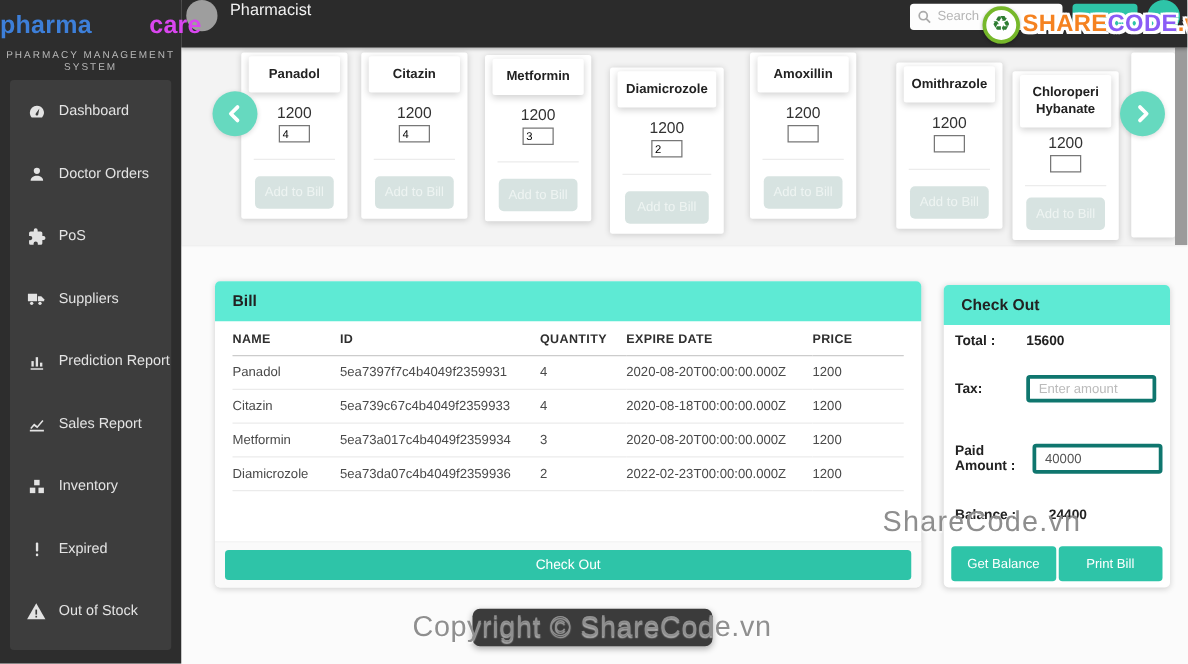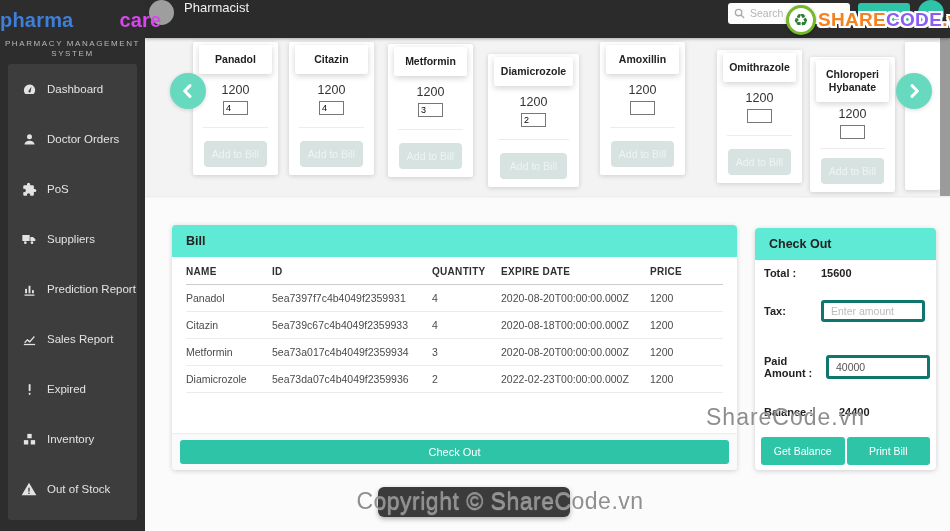--- a/index.html
+++ b/index.html
@@ -79,21 +79,21 @@
   .wm-logo { width:30px; height:30px; border-radius:50%; background:#fff; border:3px solid #76b82a;
              display:flex; align-items:center; justify-content:center; font-size:17px; color:#2e7d32;
              box-shadow:0 1px 3px rgba(0,0,0,.3); }
   .wm-text { font-size:19px; font-weight:bold; letter-spacing:.3px;
              text-shadow:-2px -2px 0 #fff,2px -2px 0 #fff,-2px 2px 0 #fff,2px 2px 0 #fff,0 2px 0 #fff,0 -2px 0 #fff,2px 0 0 #fff,-2px 0 0 #fff; }
   .wm-orange { color:#f58220; } .wm-green { color:#8b5cf6; }
   .wm-mid { position:absolute; left:706px; top:404px; z-index:95; font-size:23px; color:#8e8e8e;
             letter-spacing:1px; text-shadow:0 1px 1px rgba(255,255,255,.7); pointer-events:none; }
   .wm-bottom-box { position:absolute; left:378px; top:487px; width:192px; height:30px; background:#3b3b3b;
                    border-radius:6px; box-shadow:0 2px 5px rgba(0,0,0,.3); z-index:94; }
-  .wm-bottom-text { position:absolute; left:330px; top:488px; width:340px; text-align:center; z-index:95;
+  .wm-bottom-text { position:absolute; left:330px; top:488px; width:340px; text-align:left; z-index:95;
                     font-size:23px; color:#8f8f8f; letter-spacing:.5px;
                     text-shadow:0 1px 1px rgba(255,255,255,.6); pointer-events:none; }
 </style>
 </head>
 <body>
 
 <div class="sidebar">
   <div class="logo">
     <span class="p1">pharma</span><span class="p2">care</span>
   </div>
@@ -153,36 +153,36 @@
       <span class="nicon">
         <svg width="15" height="15" viewBox="0 0 24 24">
             <path d="M3 19h18v2H3z"></path>
             <path d="M3.5 16.5l5-5.5 4 3 6.5-7.5 1.5 1.3-8 9.2-4-3-3.6 4z"></path>
           </svg>
       </span>
       <span class="nlabel">Sales Report</span>
     </div>
     <div class="nav-item">
       <span class="nicon">
+        <svg width="15" height="15" viewBox="0 0 24 24">
+            <rect x="8.5" y="3" width="7" height="7"></rect>
+            <rect x="3" y="13" width="7" height="7"></rect>
+            <rect x="14" y="13" width="7" height="7"></rect>
+          </svg>
+      </span>
+      <span class="nlabel">Inventory</span>
+    </div>
+    <div class="nav-item">
+      <span class="nicon">
         <svg width="13" height="13" viewBox="0 0 24 24">
             <rect x="10.5" y="2" width="3.5" height="13" rx="1.5"></rect>
             <rect x="10.5" y="18" width="3.5" height="4" rx="1.5"></rect>
           </svg>
       </span>
       <span class="nlabel">Expired</span>
-    </div>
-    <div class="nav-item">
-      <span class="nicon">
-        <svg width="15" height="15" viewBox="0 0 24 24">
-            <rect x="8.5" y="3" width="7" height="7"></rect>
-            <rect x="3" y="13" width="7" height="7"></rect>
-            <rect x="14" y="13" width="7" height="7"></rect>
-          </svg>
-      </span>
-      <span class="nlabel">Inventory</span>
     </div>
     <div class="nav-item">
       <span class="nicon">
         <svg width="16" height="16" viewBox="0 0 24 24">
             <path d="M12 2.5L1 21.5h22z"></path>
             <rect x="11" y="10" width="2" height="6" fill="#3d3d3d"></rect>
             <rect x="11" y="17.5" width="2" height="2" fill="#3d3d3d"></rect>
           </svg>
       </span>
       <span class="nlabel">Out of Stock</span>

